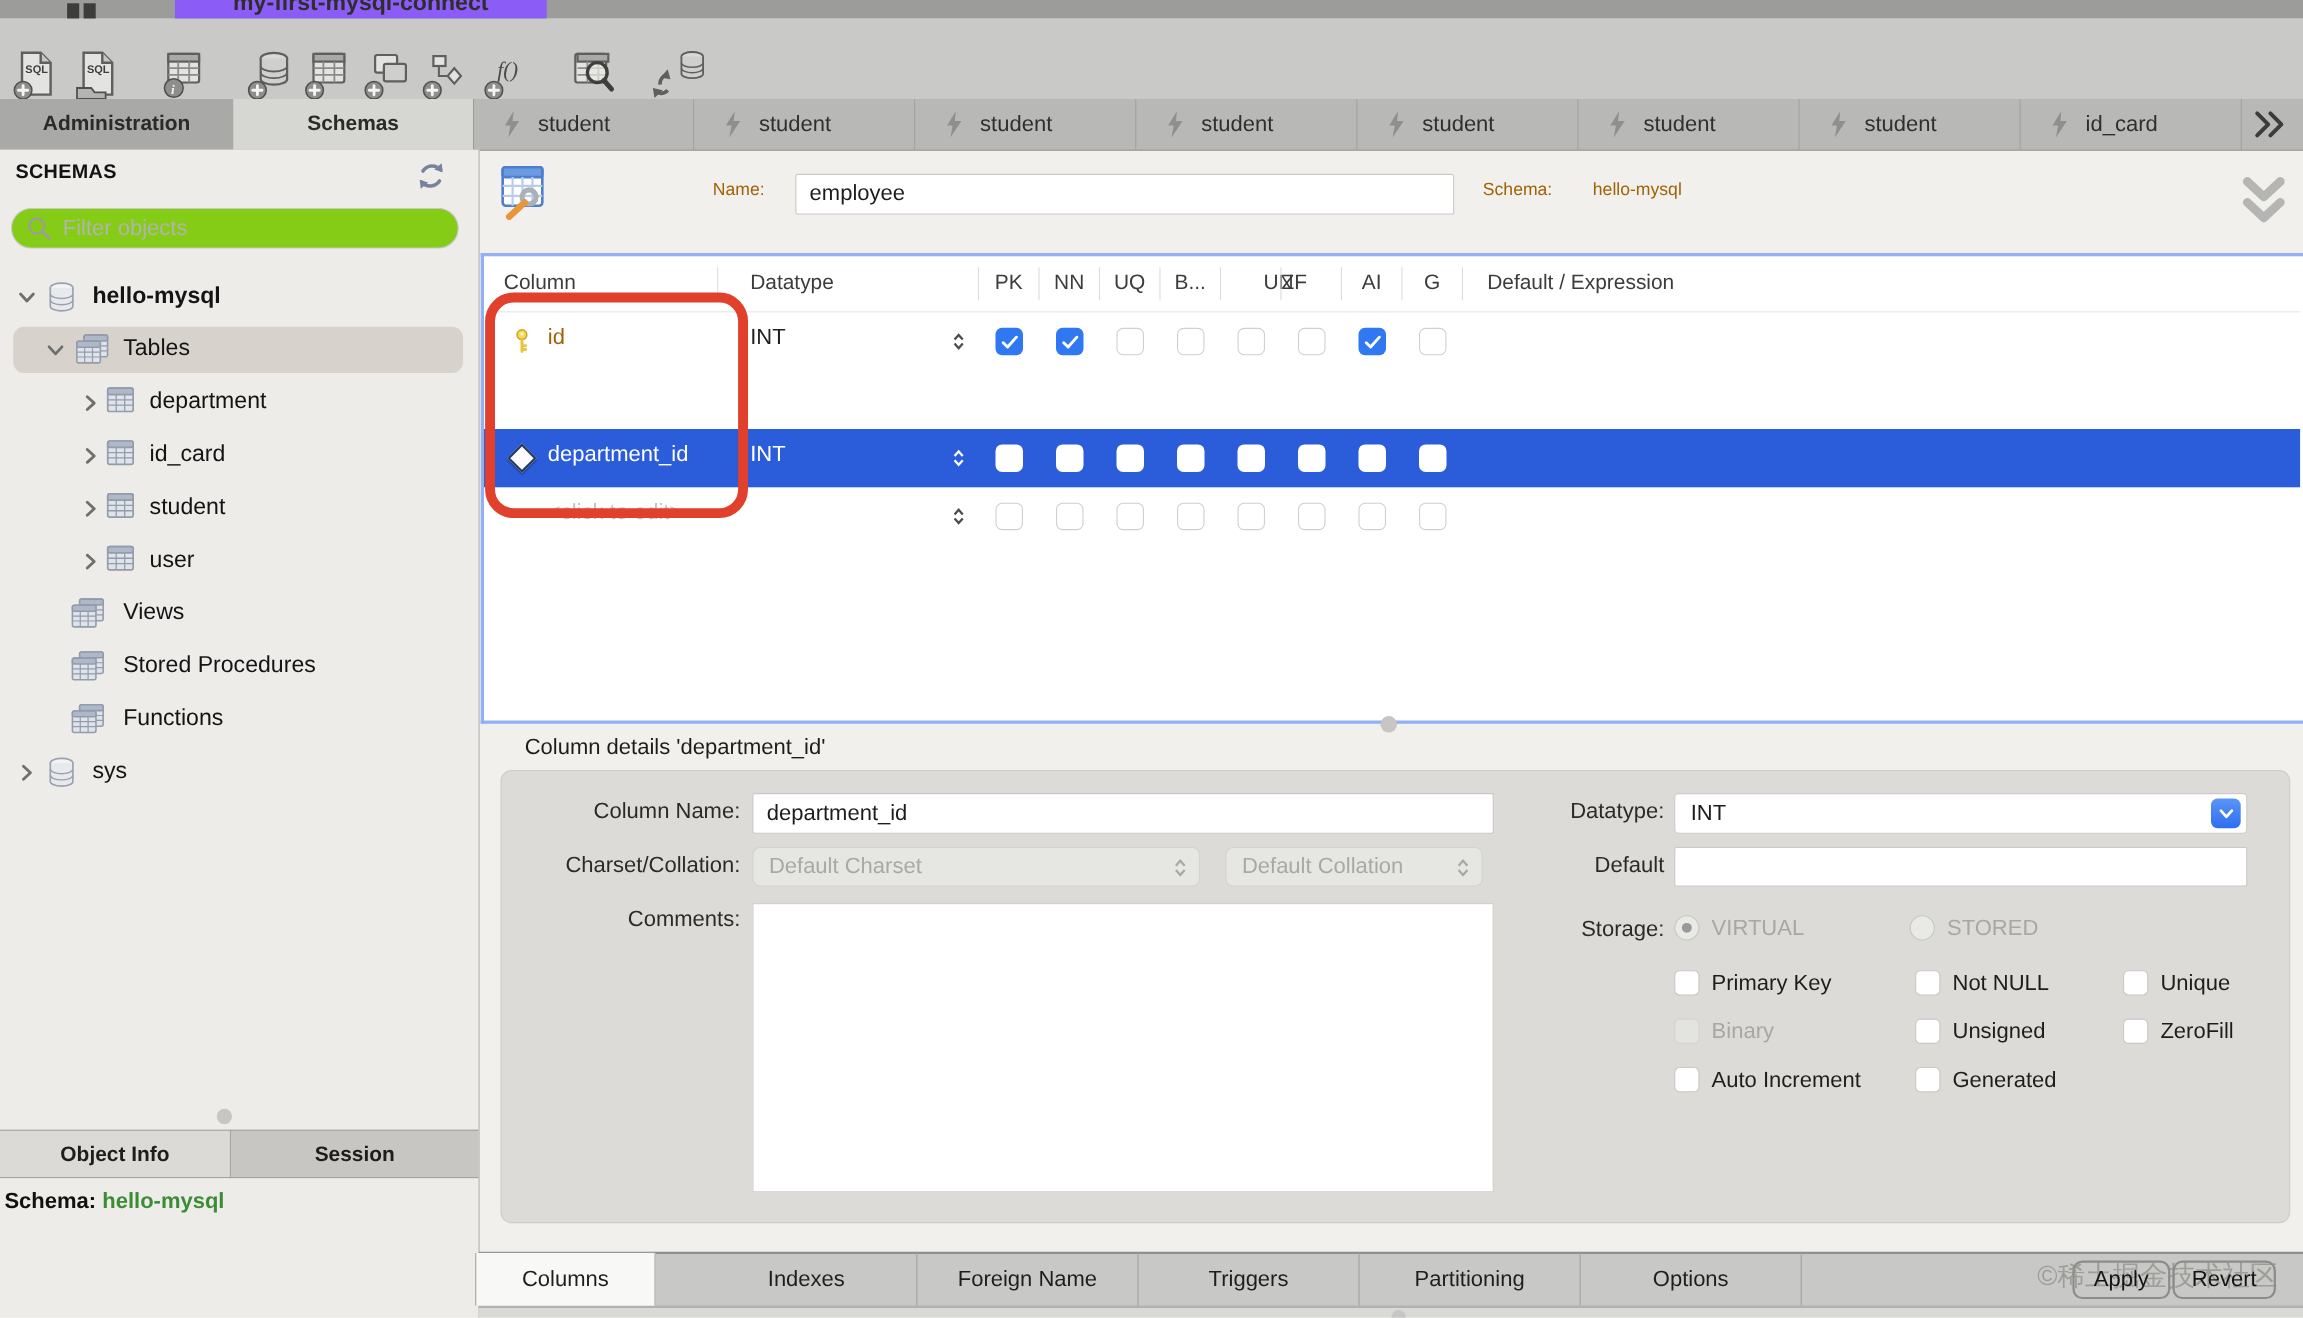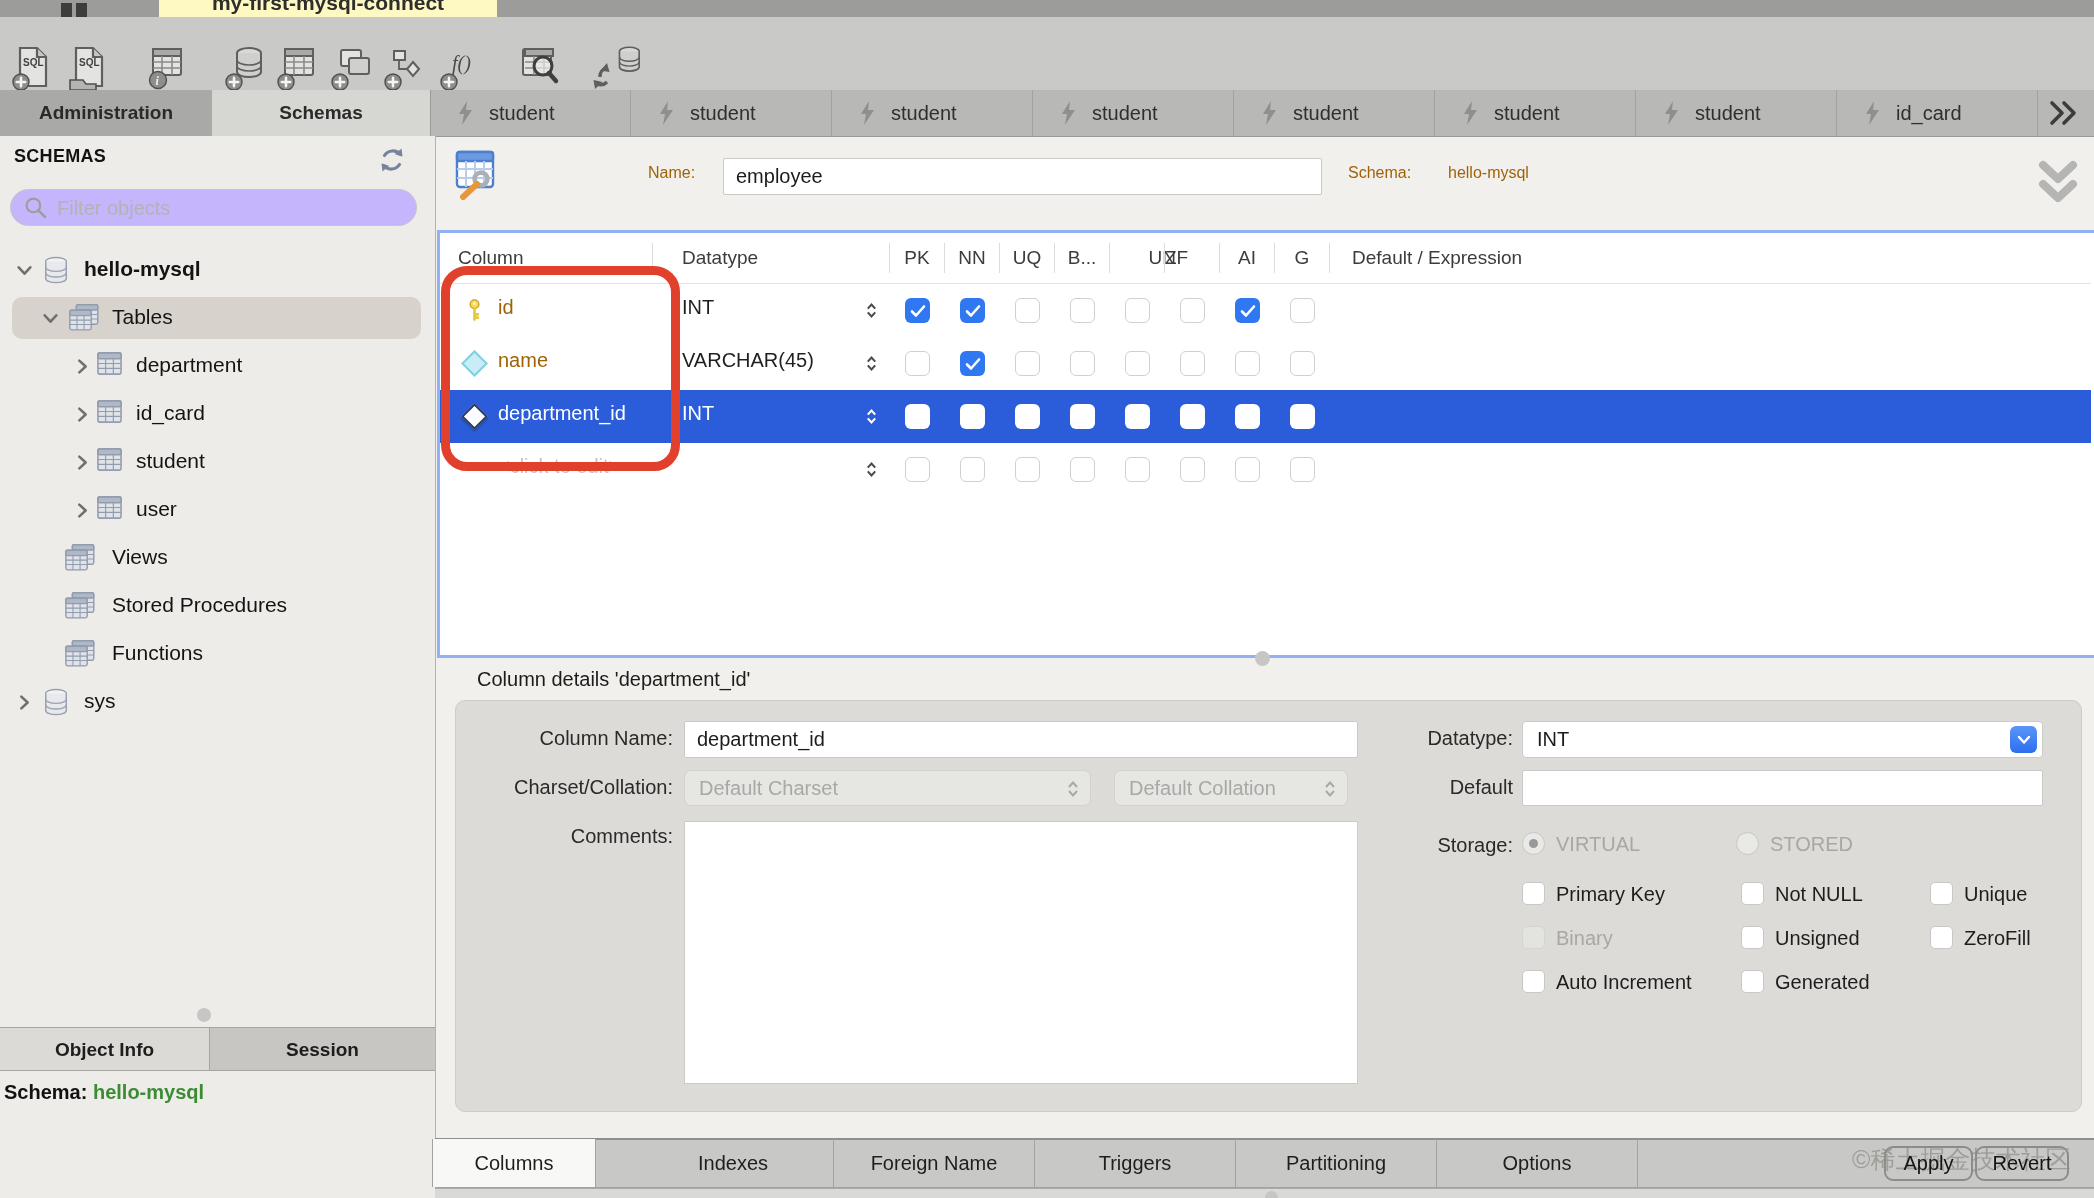--- a/index.html
+++ b/index.html
@@ -3,37 +3,37 @@
 <meta charset="utf-8">
 <style>
   html,body{margin:0;padding:0;}
   #app{position:relative;width:2094px;height:1198px;background:#f1f0ed;
        font-family:"Liberation Sans",sans-serif;overflow:hidden;
        -webkit-font-smoothing:antialiased;}
   .abs{position:absolute;}
   
   .titlebar{left:0;top:0;width:2094px;height:17px;background:#9c9c9b;}
   .tb-square{top:3px;width:11px;height:14px;background:#3d3d3c;}
-  .conn-tab{left:159px;top:0;width:338px;height:17px;background:#fef9c3;overflow:hidden;}
+  .conn-tab{left:159px;top:0;width:338px;height:17px;background:#8b5cf6;overflow:hidden;}
   .conn-tab span{position:absolute;top:-9px;width:100%;text-align:center;
        font-size:21px;font-weight:bold;color:#2e2e2d;}
   
   .toolbar{left:0;top:17px;width:2094px;height:73px;background:#c9c9c7;border-bottom:1px solid #a6a6a4;}
   .tool-btn{top:27px;width:48px;height:48px;}
   
   .tabstrip{left:0;top:90px;width:2094px;height:46px;background:#b8b8b6;border-bottom:1px solid #999997;}
   .side-tab{top:90px;height:46px;line-height:46px;text-align:center;font-size:19px;
        font-weight:bold;color:#2a2a29;border-right:1px solid #9a9a98;}
   .etab{top:90px;height:46px;border-right:1px solid #a2a2a0;display:flex;align-items:center;
        padding-left:26px;box-sizing:border-box;gap:14px;}
   .etab span{font-size:20px;color:#2f2f2e;}
   
   .sidebar{left:0;top:136px;width:435px;height:1062px;background:#edece9;border-right:1px solid #b3b3b1;}
   .schemas-head{left:14px;top:146px;font-size:18px;font-weight:bold;color:#121212;letter-spacing:.3px;}
-  .filter-box{left:10px;top:189px;width:405px;height:35px;background:#c4b5fd;border:1px solid #c7c7c5;border-radius:19px;}
+  .filter-box{left:10px;top:189px;width:405px;height:35px;background:#84cc16;border:1px solid #c7c7c5;border-radius:19px;}
   .filter-box input{position:absolute;left:44px;top:3px;width:340px;height:28px;border:none;outline:none;
        font-size:20px;color:#333;background:transparent;font-family:"Liberation Sans",sans-serif;}
   .filter-box input::placeholder{color:#b3b3b1;}
   .tree-row{left:0;width:435px;height:44px;}
   .tree-sel{position:absolute;left:12px;right:14px;top:1px;bottom:1px;border-radius:10px;background:#d7d3cc;}
   .tree-lbl{position:absolute;top:9px;font-size:21px;color:#141414;white-space:nowrap;}
   .dot{border-radius:50%;background:#c7c6c4;}
   .obj-tab{top:1027px;height:44px;line-height:44px;text-align:center;font-size:19px;font-weight:bold;
        color:#1d1d1c;border-top:1px solid #a5a5a3;border-bottom:1px solid #a5a5a3;box-sizing:border-box;}
   .schema-line{left:4px;top:1081px;font-size:20px;font-weight:bold;color:#111;}
@@ -498,42 +498,20 @@
         <div class="cb cb-un" style="left: 630px; top: 14px;"></div>
         <div class="cb cb-un" style="left: 685px; top: 14px;"></div>
         <div class="cb cb-un" style="left: 740px; top: 14px;"></div>
         <div class="cb cb-ck" style="left: 795px; top: 14px;">
           <svg width="16" height="14" viewBox="0 0 16 14">
             <path d="M2 7.5 L6 11.5 L14 2.5" fill="none" stroke="#fff" stroke-width="2.6" stroke-linecap="round" stroke-linejoin="round"></path>
           </svg>
         </div>
         <div class="cb cb-un" style="left: 850px; top: 14px;"></div>
       </div>
-      <div class="grow" style="top: 104px;">
-        <div class="abs" style="left: 22px; top: 14px; width: 24px; height: 25px; display: flex; align-items: center; justify-content: center;">
-          <div style="width:15px;height:15px;background:#c9edf5;border:2px solid #85d0e0;transform:rotate(45deg)"></div>
-        </div>
-        <div class="gname">name</div>
-        <div class="gtype">VARCHAR(45)</div>
-        <div class="abs" style="left: 425px; top: 17px;"><svg width="13" height="19" viewBox="0 0 14 20">
-            <path d="M3 8 L7 3.5 L11 8 M3 12 L7 16.5 L11 12" fill="none" stroke="#4b4b4a" stroke-width="2.2"></path>
-          </svg></div>
-        <div class="cb cb-un" style="left: 465px; top: 14px;"></div>
-        <div class="cb cb-ck" style="left: 520px; top: 14px;">
-          <svg width="16" height="14" viewBox="0 0 16 14">
-            <path d="M2 7.5 L6 11.5 L14 2.5" fill="none" stroke="#fff" stroke-width="2.6" stroke-linecap="round" stroke-linejoin="round"></path>
-          </svg>
-        </div>
-        <div class="cb cb-un" style="left: 575px; top: 14px;"></div>
-        <div class="cb cb-un" style="left: 630px; top: 14px;"></div>
-        <div class="cb cb-un" style="left: 685px; top: 14px;"></div>
-        <div class="cb cb-un" style="left: 740px; top: 14px;"></div>
-        <div class="cb cb-un" style="left: 795px; top: 14px;"></div>
-        <div class="cb cb-un" style="left: 850px; top: 14px;"></div>
-      </div>
       <div class="grow sel" style="top: 157px;">
         <div class="abs" style="left: 22px; top: 14px; width: 24px; height: 25px; display: flex; align-items: center; justify-content: center;">
           <div style="width:15px;height:15px;background:#fbfcff;border:2px solid #2a3a5e;transform:rotate(45deg);box-shadow:1px 1px 2px rgba(0,0,0,.4)"></div>
         </div>
         <div class="gname">department_id</div>
         <div class="gtype">INT</div>
         <div class="abs" style="left: 425px; top: 17px;"><svg width="13" height="19" viewBox="0 0 14 20">
             <path d="M3 8 L7 3.5 L11 8 M3 12 L7 16.5 L11 12" fill="none" stroke="#ffffff" stroke-width="2.2"></path>
           </svg></div>
         <div class="cb cb-blue" style="left: 465px; top: 14px;"></div>

